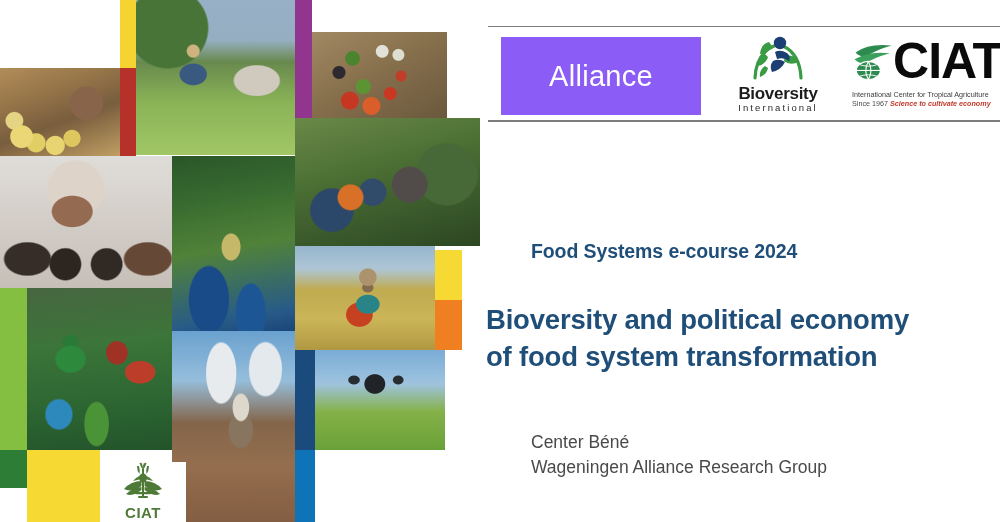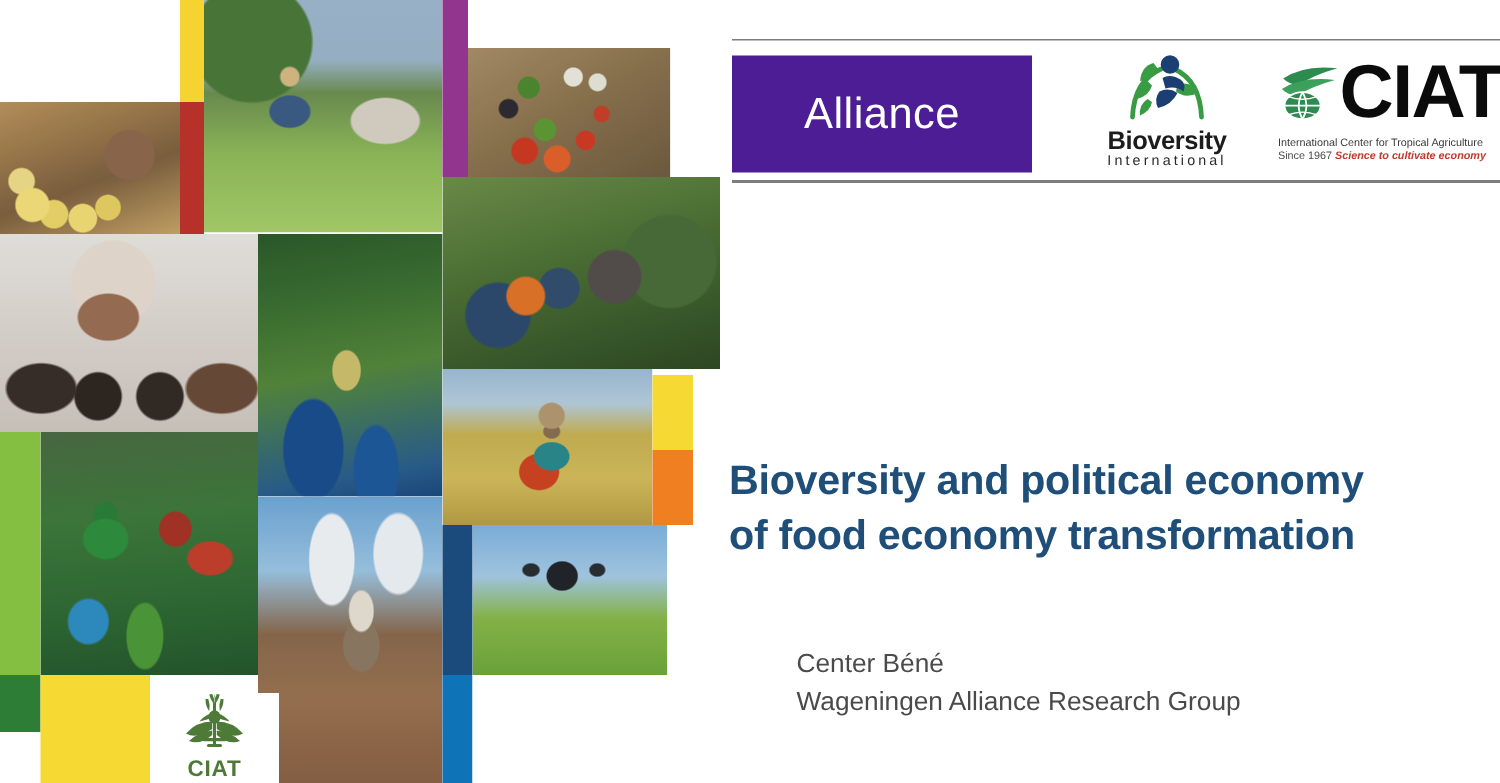--- a/index.html
+++ b/index.html
@@ -150,23 +150,23 @@
   #header { position: absolute; left: 480px; top: 26px; width: 520px; height: 98px; }
   #hdr-rule-top {
     position: absolute; left: 8px; top: 0; width: 512px; height: 1px;
     background: #7d7d7d;
   }
   #hdr-rule-bottom {
     position: absolute; left: 8px; top: 94px; width: 512px; height: 2px;
     background: #7d7d7d;
   }
   #alliance-box {
-    position: absolute; left: 8px; top: 11px;
+    position: absolute; left: 21px; top: 11px;
     width: 200px; height: 78px;
-    background: #4c1d95;
+    background: #8b5cf6;
     display: flex; align-items: center; justify-content: center;
   }
   #alliance-text {
     color: #ffffff; font-size: 29px; font-weight: normal;
     font-family: "Liberation Sans", sans-serif; letter-spacing: 0.3px;
   }
   #bioversity-logo {
     position: absolute; left: 238px; top: 8px;
     width: 120px; height: 84px;
     display: flex; flex-direction: column; align-items: center; justify-content: flex-start;
@@ -360,24 +360,25 @@
       <div id="ciat-tag1">International Center for Tropical Agriculture</div>
       <div id="ciat-tag2">
         <span id="ciat-since">Since 1967</span>
         <span id="ciat-slogan">Science to cultivate economy</span>
       </div>
     </div>
 
     <div id="hdr-rule-bottom"></div>
   </div>
 
+  <div id="course-label">Food Systems e-course 2024</div>
 
   <div id="main-title">
     <div>Bioversity and political economy</div>
-    <div>of food economy transformation</div>
+    <div>of food system transformation</div>
   </div>
 
   <div id="author-block">
     <div>Center Béné</div>
     <div>Wageningen Alliance Research Group</div>
   </div>
 
 </div>
 
 </body></html>

